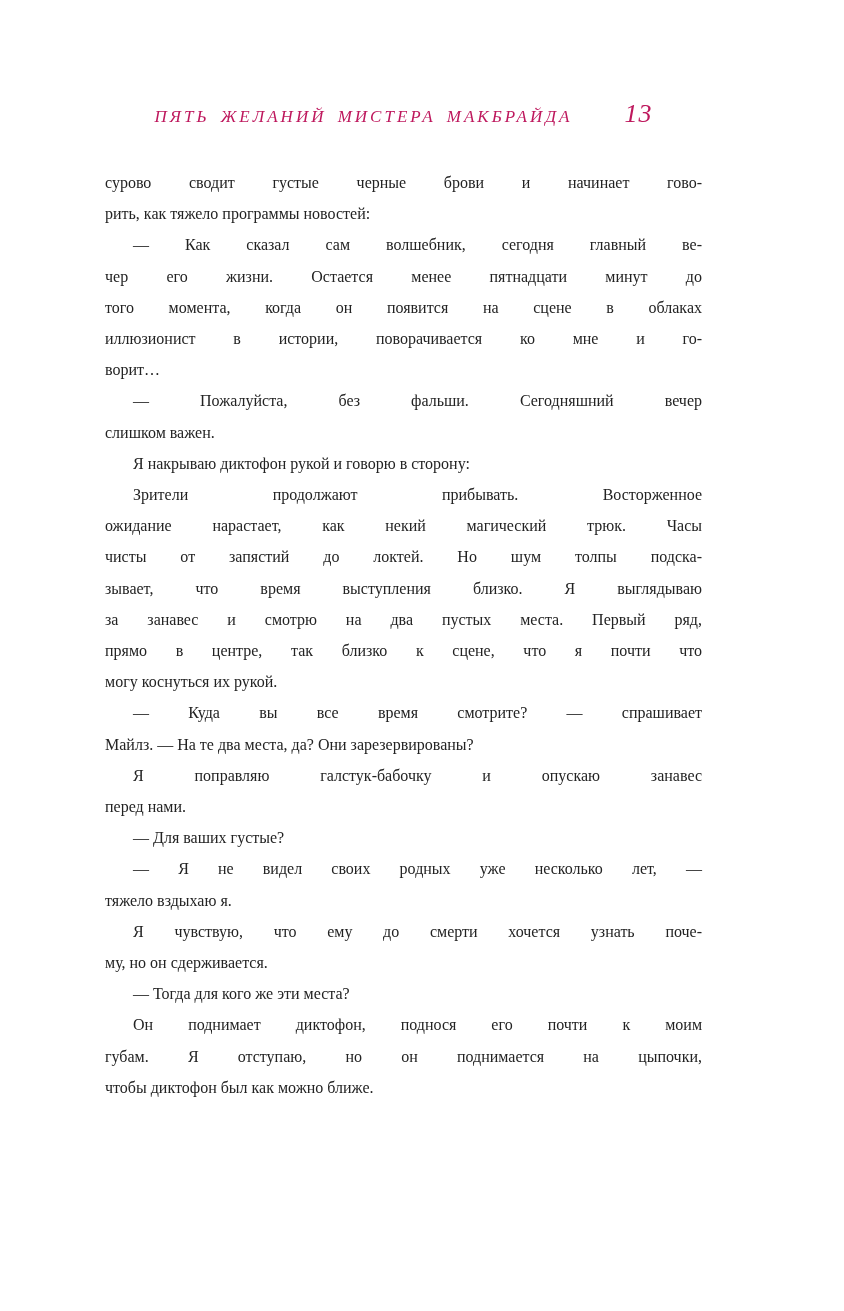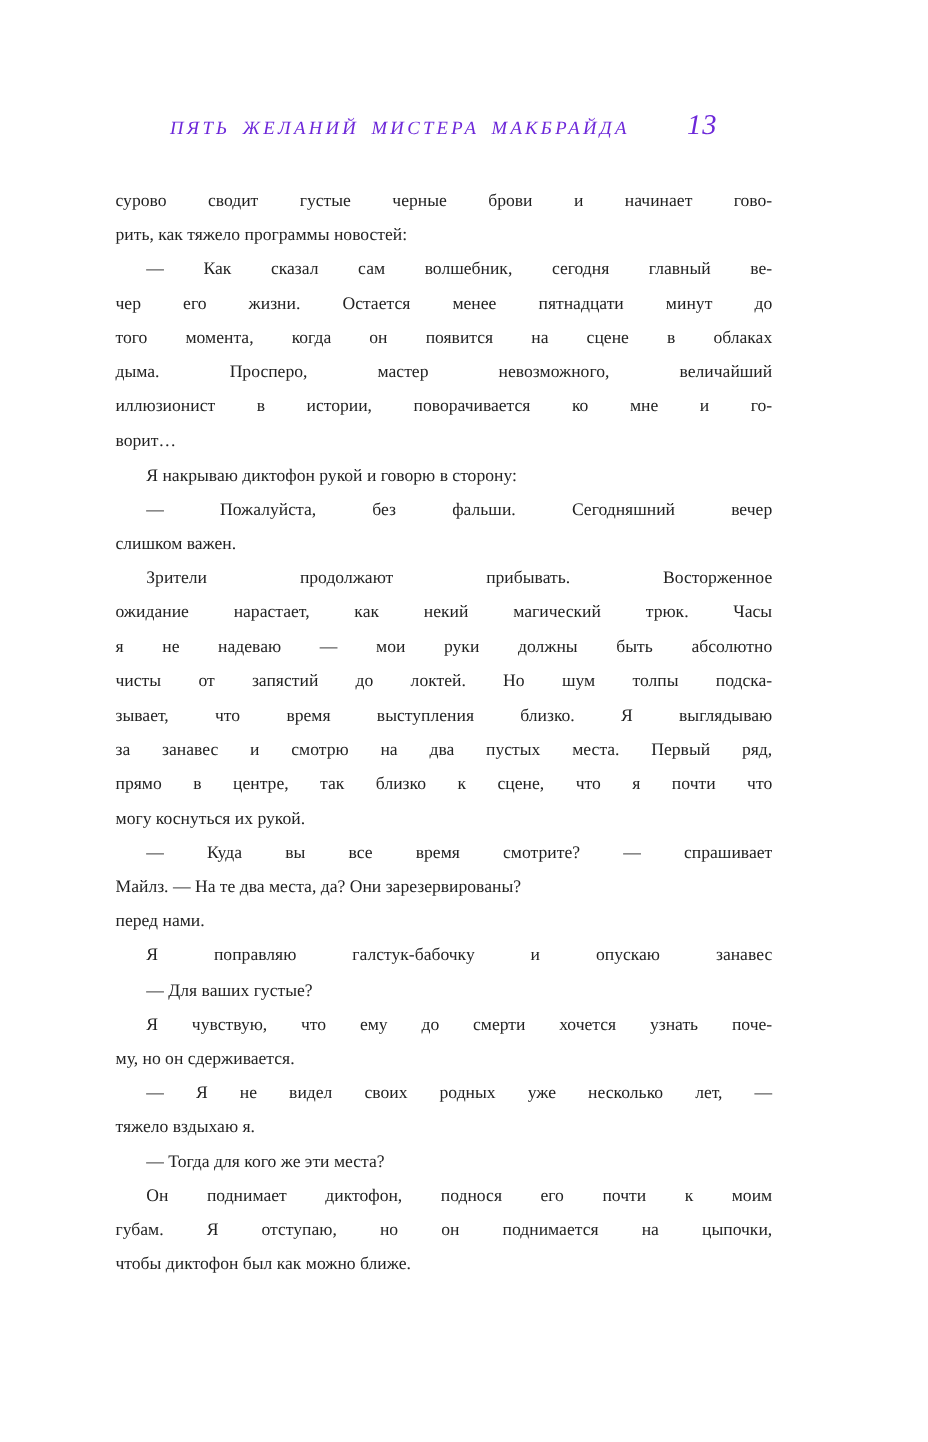--- a/index.html
+++ b/index.html
@@ -18,21 +18,21 @@
   }
   .running-header {
     position: absolute;
     top: 99px;
     left: 105px;
     width: 597px;
     display: flex;
     justify-content: center;
     align-items: baseline;
     font-style: italic;
-    color: #6d28d9;
+    color: #be185d;
     gap: 52px;
     white-space: nowrap;
   }
   .running-title {
     font-size: 17px;
     letter-spacing: 3px;
     word-spacing: 4px;
   }
   .page-number {
     font-size: 26px;
@@ -72,59 +72,57 @@
   </div>
   <div class="body-text" id="body-text">
       <div class="paragraph">
         <div class="line">сурово сводит густые черные брови и начинает гово-</div>
         <div class="line last">рить, как тяжело программы новостей:</div>
       </div>
       <div class="paragraph">
         <div class="line indent">— Как сказал сам волшебник, сегодня главный ве-</div>
         <div class="line">чер его жизни. Остается менее пятнадцати минут до</div>
         <div class="line">того момента, когда он появится на сцене в облаках</div>
-        <div class="line">дыма. Просперо, мастер невозможного, величайший</div>
         <div class="line">иллюзионист в истории, поворачивается ко мне и го-</div>
         <div class="line last">ворит…</div>
-      </div>
-      <div class="paragraph">
-        <div class="line last indent">Я накрываю диктофон рукой и говорю в сторону:</div>
       </div>
       <div class="paragraph">
         <div class="line indent">— Пожалуйста, без фальши. Сегодняшний вечер</div>
         <div class="line last">слишком важен.</div>
       </div>
       <div class="paragraph">
+        <div class="line last indent">Я накрываю диктофон рукой и говорю в сторону:</div>
+      </div>
+      <div class="paragraph">
         <div class="line indent">Зрители продолжают прибывать. Восторженное</div>
         <div class="line">ожидание нарастает, как некий магический трюк. Часы</div>
-        <div class="line">я не надеваю — мои руки должны быть абсолютно</div>
         <div class="line">чисты от запястий до локтей. Но шум толпы подска-</div>
         <div class="line">зывает, что время выступления близко. Я выглядываю</div>
         <div class="line">за занавес и смотрю на два пустых места. Первый ряд,</div>
         <div class="line">прямо в центре, так близко к сцене, что я почти что</div>
         <div class="line last">могу коснуться их рукой.</div>
       </div>
       <div class="paragraph">
         <div class="line indent">— Куда вы все время смотрите? — спрашивает</div>
         <div class="line last">Майлз. — На те два места, да? Они зарезервированы?</div>
       </div>
       <div class="paragraph">
+        <div class="line indent">Я поправляю галстук-бабочку и опускаю занавес</div>
         <div class="line last">перед нами.</div>
-        <div class="line indent">Я поправляю галстук-бабочку и опускаю занавес</div>
       </div>
       <div class="paragraph">
         <div class="line last indent">— Для ваших густые?</div>
       </div>
       <div class="paragraph">
+        <div class="line indent">— Я не видел своих родных уже несколько лет, —</div>
+        <div class="line last">тяжело вздыхаю я.</div>
+      </div>
+      <div class="paragraph">
         <div class="line indent">Я чувствую, что ему до смерти хочется узнать поче-</div>
         <div class="line last">му, но он сдерживается.</div>
-      </div>
-      <div class="paragraph">
-        <div class="line indent">— Я не видел своих родных уже несколько лет, —</div>
-        <div class="line last">тяжело вздыхаю я.</div>
       </div>
       <div class="paragraph">
         <div class="line last indent">— Тогда для кого же эти места?</div>
       </div>
       <div class="paragraph">
         <div class="line indent">Он поднимает диктофон, поднося его почти к моим</div>
         <div class="line">губам. Я отступаю, но он поднимается на цыпочки,</div>
         <div class="line last">чтобы диктофон был как можно ближе.</div>
       </div>
     </div>

